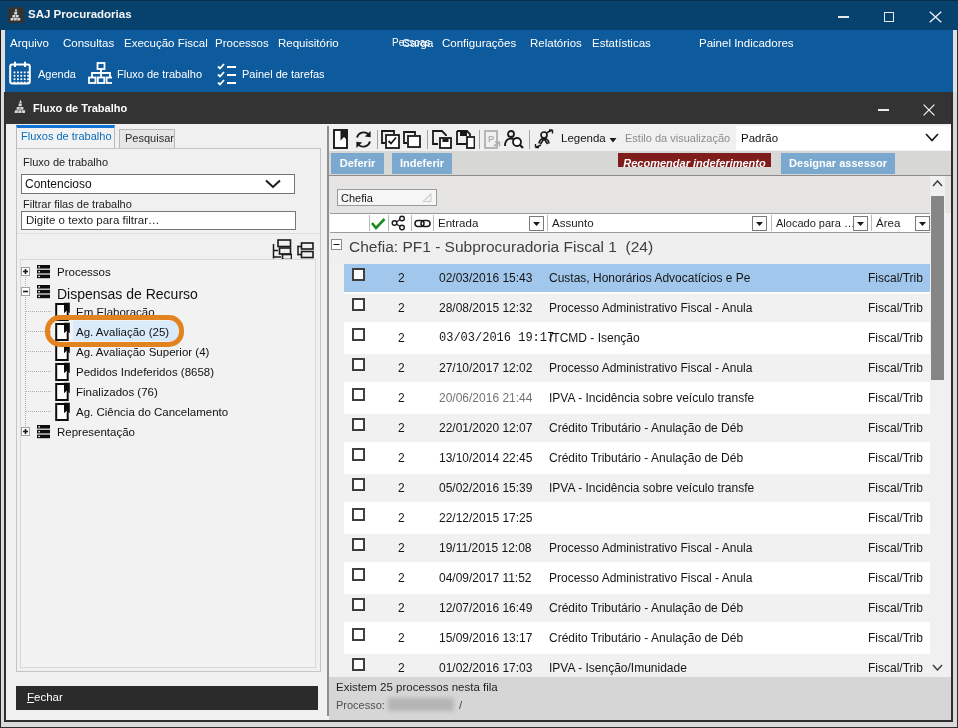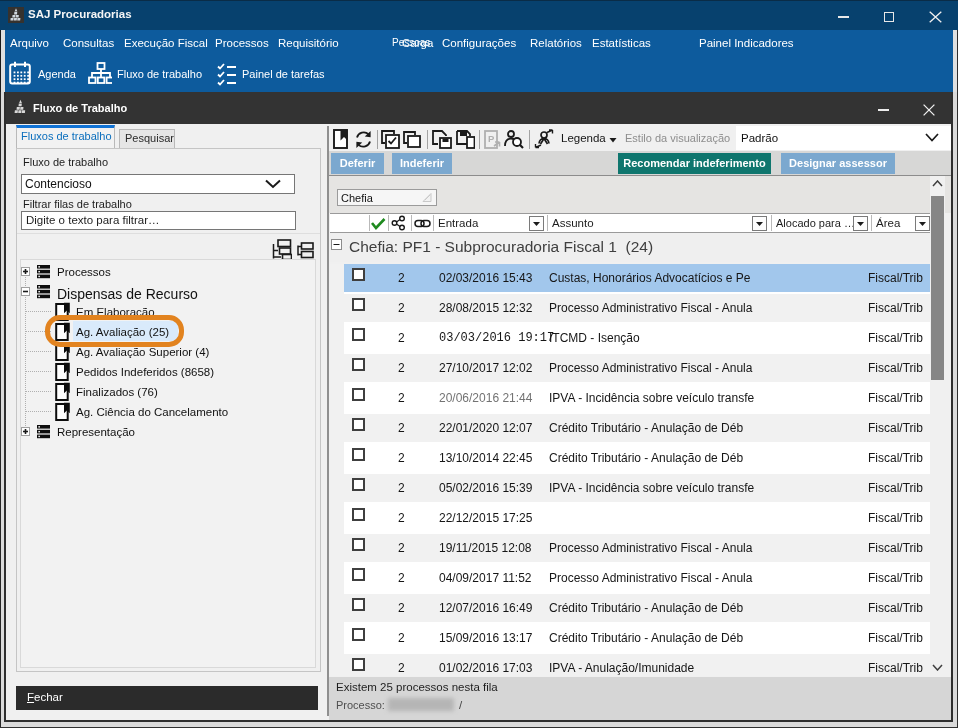--- a/index.html
+++ b/index.html
@@ -281,21 +281,21 @@
       <path d="M1,1 L7,7.5 L13,1" fill="none" stroke="#1a1a1a" stroke-width="1.7"></path>
     </svg>
 <div class="a" style="left:329px;top:151px;width:622px;height:25px;background:#d7d7d6;"></div>
 <div class="a" style="left:329px;top:175px;width:622px;height:1px;background:#8c8c8c;"></div>
 <div class="a" style="left:331px;top:153px;width:53px;height:21px;background:#7ba8cf;">
       <div style="text-align:center;line-height:21px;font-size:11px;font-weight:bold;color:#fff;">Deferir</div>
     </div>
 <div class="a" style="left:392px;top:153px;width:60px;height:21px;background:#7ba8cf;">
       <div style="text-align:center;line-height:21px;font-size:11px;font-weight:bold;color:#fff;">Indeferir</div>
     </div>
-<div class="a" style="left:618px;top:153px;width:153px;height:21px;background:#0f766e;">
+<div class="a" style="left:618px;top:153px;width:153px;height:14px;background:#7f1d1d;font-style:italic;">
       <div style="text-align:center;line-height:21px;font-size:11px;font-weight:bold;color:#fff;">Recomendar indeferimento</div>
     </div>
 <div class="a" style="left:781px;top:153px;width:114px;height:21px;background:#7ba8cf;">
       <div style="text-align:center;line-height:21px;font-size:11px;font-weight:bold;color:#fff;">Designar assessor</div>
     </div>
 <div class="a" style="left:329px;top:176px;width:622px;height:37px;background:#e5e4e2;"></div>
 <div class="a" style="left:337px;top:189px;width:100px;height:17px;background:#f6f6f6;border:1px solid #9b9b9b;"></div>
 <div class="tx" style="left:341px;top:192px;font-size:11px;color:#111;">Chefia</div>
 <svg class="a" style="left:421px;top:192px;" width="12" height="11" viewBox="0 0 12 11">
       <path d="M10,1.5 L2,9.5 L10,9.5 Z" fill="#f2f2f2" stroke="#c9c9c9" stroke-width="1"></path>
@@ -468,21 +468,21 @@
 <div class="tx" style="left:109px;top:7px;font-size:12px;color:#161616;">15/09/2016 13:17</div>
 <div class="tx" style="left:219px;top:7px;width:222px;overflow:hidden;font-size:12px;color:#161616;">Crédito Tributário - Anulação de Déb</div>
 <div class="tx" style="left:538px;top:7px;width:62px;overflow:hidden;font-size:12px;color:#161616;">Fiscal/Trib</div>
 </div>
 <div class="a" style="left:0px;top:390px;width:600px;height:30px;">
 <div class="a" style="left:0px;top:0px;width:14px;height:30px;background:#f1f1f1;"></div>
 <div class="a" style="left:14px;top:0px;width:586px;height:28px;background:#f1f1f1;"></div>
 <div class="a" style="left:22px;top:4px;width:13px;height:13px;background:#fff;border:2px solid #3f3f3f;"></div>
 <div class="tx" style="left:68px;top:7px;font-size:12px;color:#161616;">2</div>
 <div class="tx" style="left:109px;top:7px;font-size:12px;color:#161616;">01/02/2016 17:03</div>
-<div class="tx" style="left:219px;top:7px;width:222px;overflow:hidden;font-size:12px;color:#161616;">IPVA - Anulação/Imunidade</div>
+<div class="tx" style="left:219px;top:7px;width:222px;overflow:hidden;font-size:12px;color:#161616;">IPVA - Isenção/Imunidade</div>
 <div class="tx" style="left:538px;top:7px;width:62px;overflow:hidden;font-size:12px;color:#161616;">Fiscal/Trib</div>
 </div>
 </div>
 <div class="a" style="left:930px;top:176px;width:15px;height:500px;background:#f0f0f0;"></div>
 <svg class="a" style="left:932px;top:180px;" width="11" height="7" viewBox="0 0 11 7">
       <path d="M1,6 L5.5,1 L10,6" fill="none" stroke="#3f3f3f" stroke-width="1.5"></path>
     </svg>
 <div class="a" style="left:931px;top:196px;width:13px;height:184px;background:#868686;"></div>
 <svg class="a" style="left:932px;top:664px;" width="11" height="7" viewBox="0 0 11 7">
       <path d="M1,1 L5.5,6 L10,1" fill="none" stroke="#3f3f3f" stroke-width="1.5"></path>

